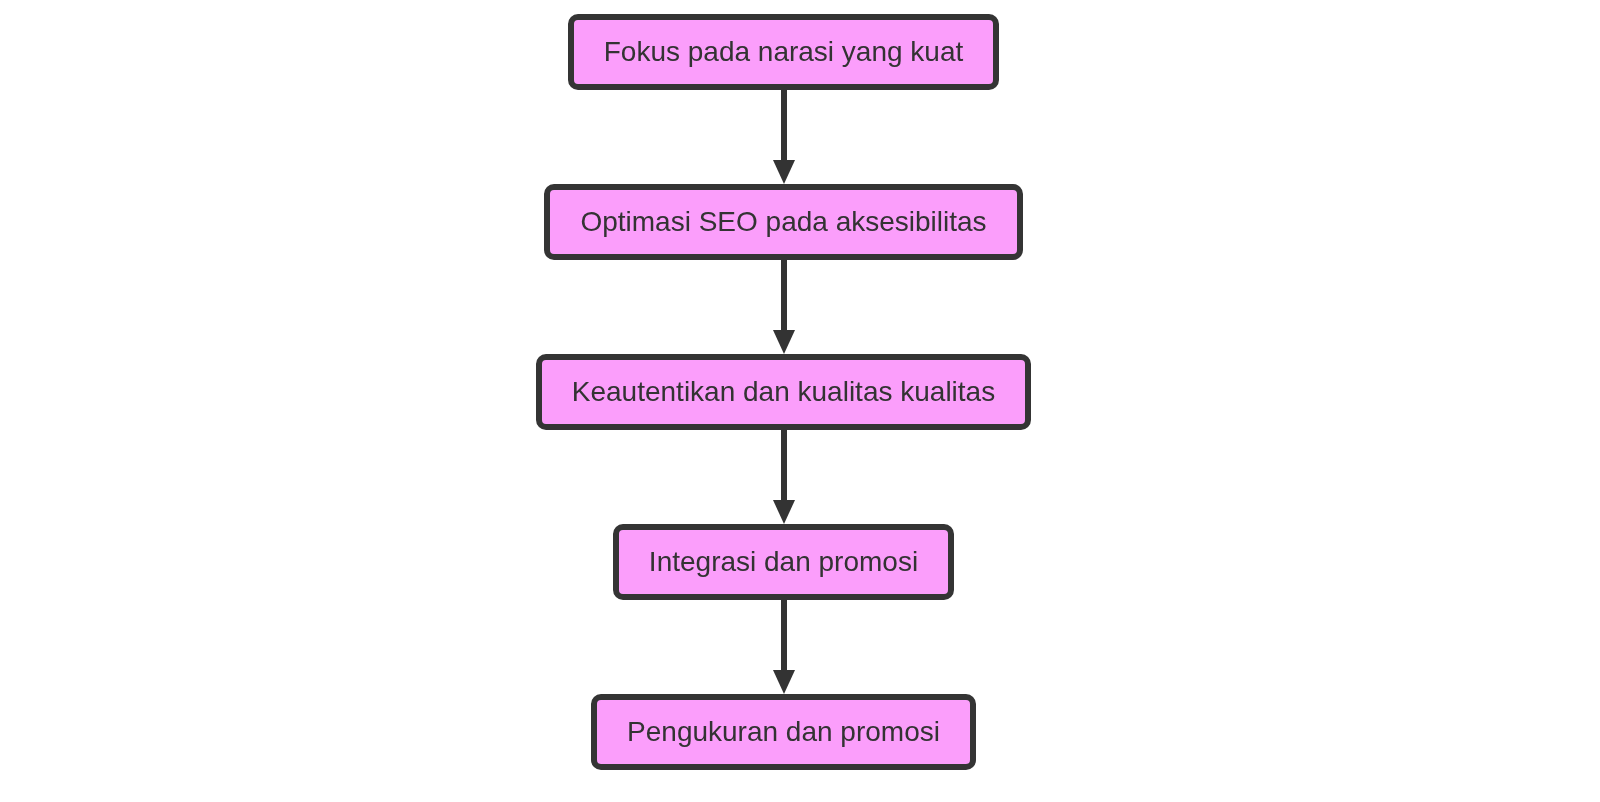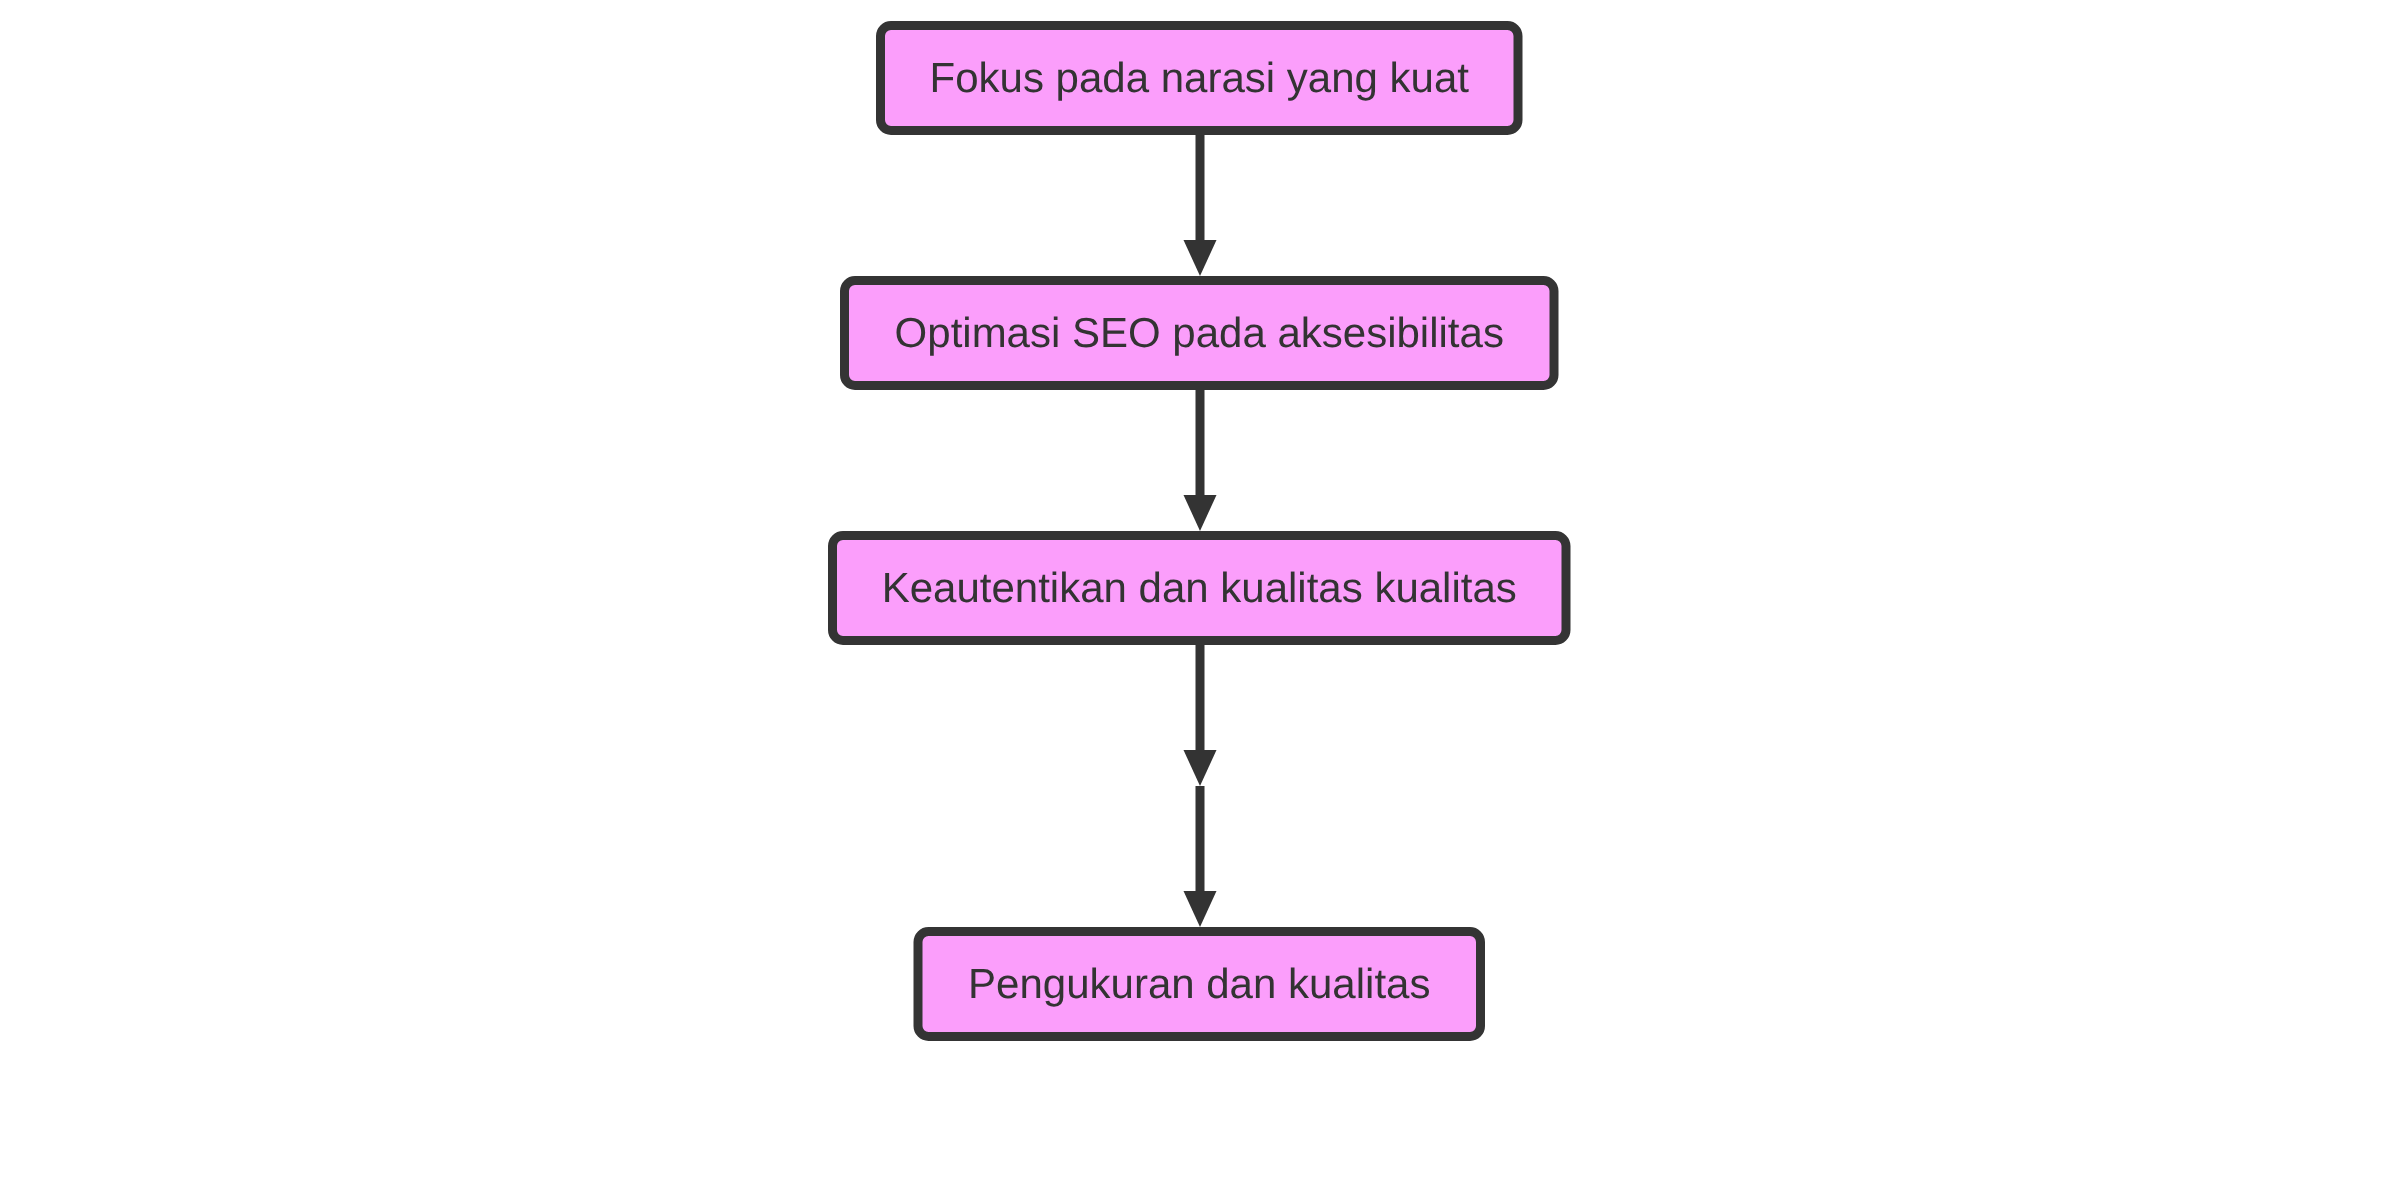--- a/index.html
+++ b/index.html
@@ -11,21 +11,21 @@
   .canvas {
     position: relative;
     width: 1600px;
     height: 802px;
     overflow: hidden;
     background: #ffffff;
   }
   .diagram {
     position: absolute;
     top: 14px;
-    left: 16px;
+    left: 0;
     width: 1567px; 
     display: flex;
     flex-direction: column;
     align-items: center;
   }
   .node {
     background: #fb9efb;
     border: 6px solid #343434;
     border-radius: 10px;
     padding: 13px 30px;
@@ -63,22 +63,23 @@
       <polygon points="4,70 26,70 15,94" fill="#333333"></polygon>
     </svg>
 
     <div class="node">Keautentikan dan kualitas kualitas</div>
 
     <svg class="edge" viewBox="0 0 30 94">
       <line x1="15" y1="0" x2="15" y2="74" stroke="#333333" stroke-width="6"></line>
       <polygon points="4,70 26,70 15,94" fill="#333333"></polygon>
     </svg>
 
+    <div class="node">Integrasi dan promosi</div>
 
     <svg class="edge" viewBox="0 0 30 94">
       <line x1="15" y1="0" x2="15" y2="74" stroke="#333333" stroke-width="6"></line>
       <polygon points="4,70 26,70 15,94" fill="#333333"></polygon>
     </svg>
 
-    <div class="node">Pengukuran dan kualitas</div>
+    <div class="node">Pengukuran dan promosi</div>
 
   </div>
 </div>
 
 </body></html>

